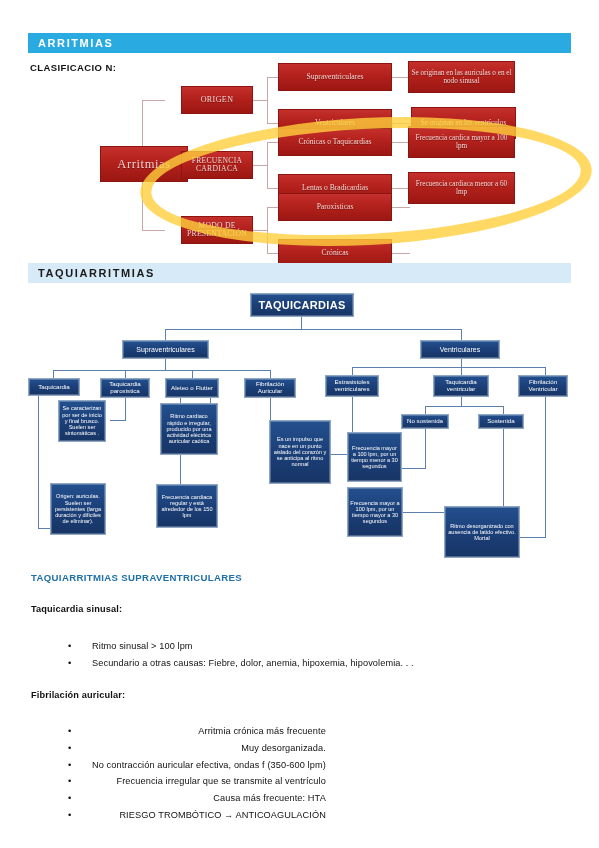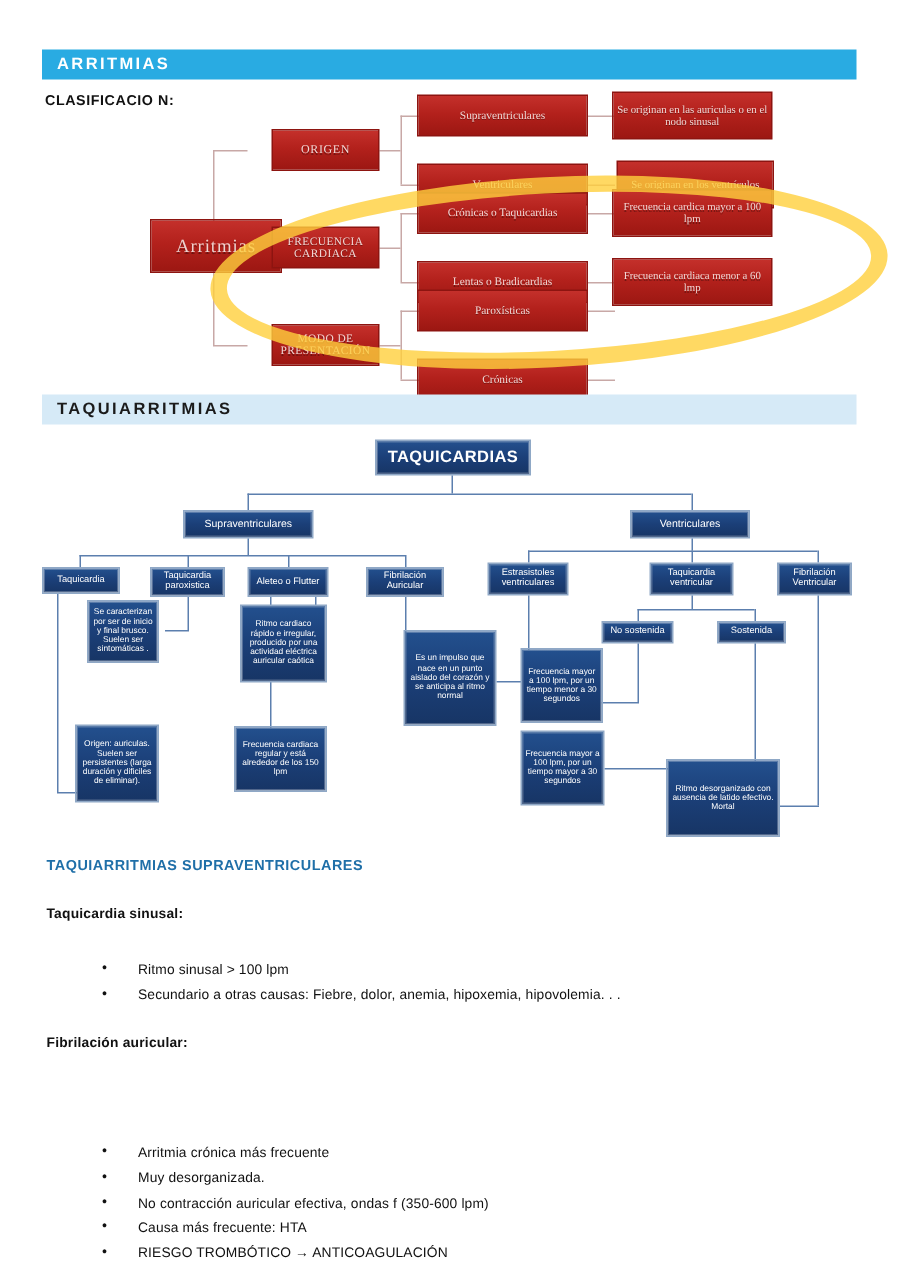--- a/index.html
+++ b/index.html
@@ -230,21 +230,22 @@
 
   <div class="lead" style="top:604px;">Taquicardia sinusal:</div>
 
   <ul class="bul" style="top:622px;">
     <li>Ritmo sinusal &gt; 100 lpm</li>
     <li>Secundario a otras causas: Fiebre, dolor, anemia, hipoxemia, hipovolemia. . .</li>
   </ul>
 
   <div class="lead" style="top:690px;">Fibrilación auricular:</div>
 
-  <ul class="bul" style="top:744px;">
+  <ul class="bul" style="top:707px;text-align:right;">
     <li>Arritmia crónica más frecuente</li>
     <li>Muy desorganizada.</li>
     <li>No contracción auricular efectiva, ondas f (350-600 lpm)</li>
+    <li>Frecuencia irregular que se transmite al ventrículo</li>
     <li>Causa más frecuente: HTA</li>
     <li>RIESGO TROMBÓTICO → ANTICOAGULACIÓN</li>
   </ul>
 
 </div>
 
 </body></html>

